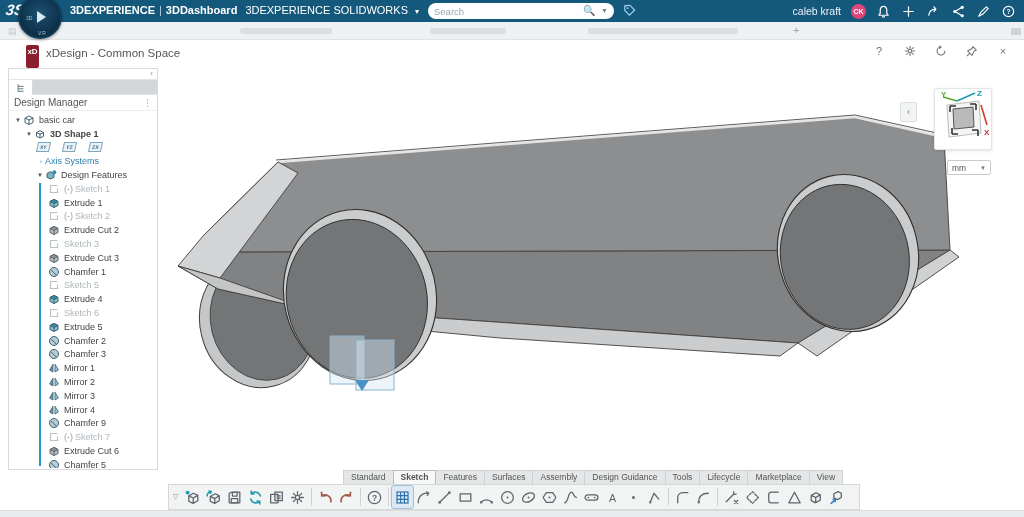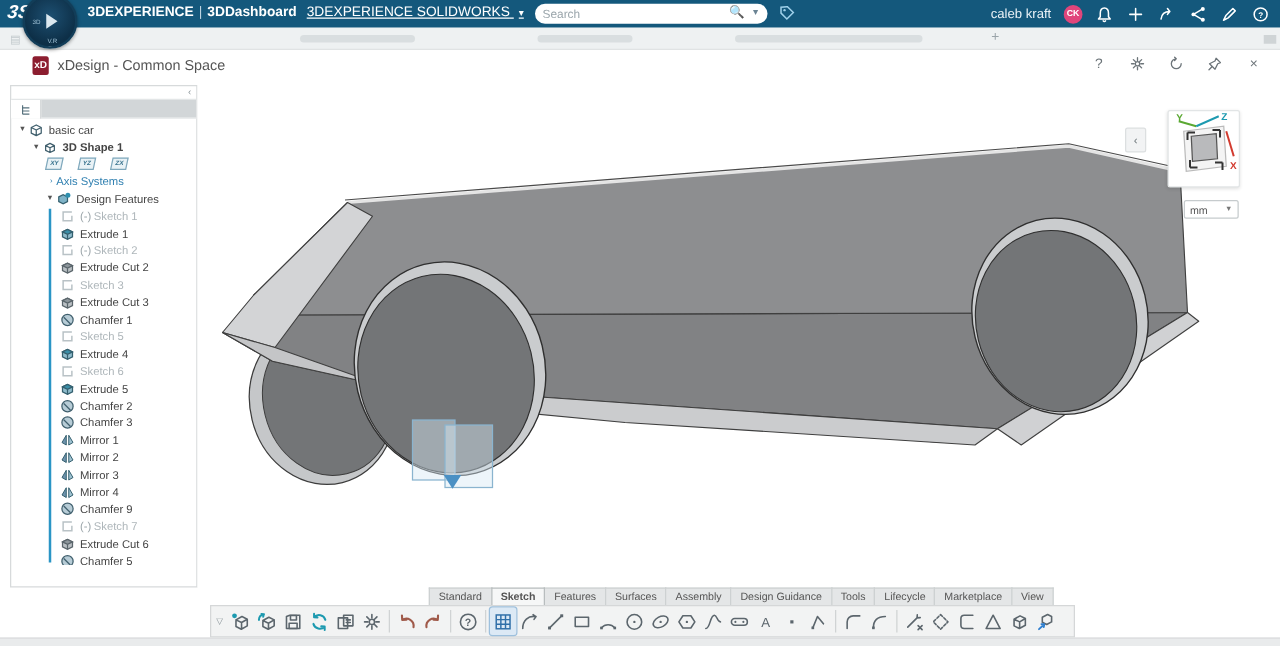--- a/index.html
+++ b/index.html
@@ -13,21 +13,21 @@
     font-size:15px; transform:skewX(-8deg); color:#fff; }
   #compass { position:absolute; left:18px; top:-5px; width:44px; height:44px; border-radius:50%;
     background:radial-gradient(circle at 50% 40%, #1d4f71 0%, #0d2f47 70%);
     border:2px solid #123d58; z-index:6; box-shadow:0 1px 3px rgba(0,0,0,.4); }
   #compass .play { position:absolute; left:17px; top:14px; width:0; height:0;
     border-left:9px solid #dce8ef; border-top:6px solid transparent; border-bottom:6px solid transparent; }
   #compass .q { position:absolute; font-size:5px; color:#9fc0d4; }
   #brand { position:absolute; left:70px; top:4px; font-size:11px; white-space:nowrap; }
   #brand b { font-weight:bold; }
   #brand .sep { margin:0 4px; color:#bcd3e0; }
-  #brand .plat { margin-left:8px; font-weight:normal;text-decoration:underline; }
+  #brand .plat { margin-left:8px; font-weight:normal; }
   #brand .car { font-size:8px; margin-left:4px; }
   #searchbox { position:absolute; left:428px; top:3px; width:186px; height:16px; background:#fff;
     border-radius:9px; display:flex; align-items:center; padding:0 6px; }
   #searchbox input { border:none; outline:none; flex:1; font-size:9.5px; color:#444;
     font-family:"Liberation Sans",sans-serif; background:transparent; }
   #searchbox input::placeholder { color:#9aa5ab; }
   #searchbox .mag, #searchbox .chev { color:#5a7a8c; font-size:10px; line-height:16px; }
   #searchbox .chev { margin-left:5px; font-size:7px; color:#6b8494; }
   #tagicon { position:absolute; left:622px; top:3px; width:15px; height:15px; }
   #userarea { position:absolute; right:8px; top:0; height:22px; display:flex; align-items:center; gap:10px; }
@@ -42,21 +42,21 @@
   
   #strip2 { position:absolute; left:0; top:22px; width:1024px; height:18px; background:#eef1f2;
     border-bottom:1px solid #e0e3e4; }
   .ph-tab { position:absolute; top:6px; height:6px; border-radius:3px; background:#d9dee0; }
   #strip2 .plus { position:absolute; left:793px; top:2px; color:#9aa4a9; font-size:11px; }
   #strip2 .burger { position:absolute; left:8px; top:4px; color:#c3cacd; font-size:9px; }
   #scroll-nub { position:absolute; left:1011px; top:28px; width:10px; height:7px; background:#cfd4d6; }
 
   
   #titlerow { position:absolute; left:0; top:40px; width:1024px; height:24px; background:#fff; }
-  #app-badge { position:absolute; left:26px; top:5px; width:13px; height:15px; background:#8c1d2f;
+  #app-badge { position:absolute; left:26px; top:5px; width:13px; height:23px; background:#8c1d2f;
     color:#fff; font-size:8px; font-weight:bold; text-align:center; line-height:13px; border-radius:2px; }
   #app-title { position:absolute; left:46px; top:7px; font-size:11.5px; color:#555; }
   #winctrl { position:absolute; right:14px; top:4px; display:flex; gap:17px; align-items:center; }
   .wc { width:14px; height:14px; color:#6c7479; }
   .wc svg { width:14px; height:14px; }
   .gst { stroke:#6c7479; fill:none; stroke-width:1.2; stroke-linecap:round; stroke-linejoin:round; }
   .wc.txt { font-size:11px; line-height:14px; text-align:center; }
 
   
   #panel { position:absolute; left:8px; top:68px; width:150px; height:402px;
@@ -229,20 +229,24 @@
     <span class="col">‹</span>
   </div>
   <div id="panel-tabs">
     <span class="ptab">
       <svg viewBox="0 0 12 12" width="10" height="10">
           <path d="M2.5 1.5 V10 M2.5 4 H9 M2.5 7 H9 M2.5 10 H9" stroke="#55707c" fill="none" stroke-width="1.1"></path>
         </svg>
     </span>
     <span class="rest"></span>
   </div>
+  <div id="dm-row">
+    <span class="lbl">Design Manager</span>
+    <span class="dots">⋮</span>
+  </div>
   <div id="tree">
     <div id="scope-line"></div>
   <div class="trow" style="padding-left: 6px;">
         <span class="caret">▼</span>
         <span class="ticon">
           <svg viewBox="0 0 12 12">
             <path class="ts" d="M2 4 L6 2 L10 4 L10 8.5 L6 10.5 L2 8.5 Z M2 4 L6 6 L10 4 M6 6 V10.3"></path>
           </svg>
         </span>
         <span>basic car</span>

